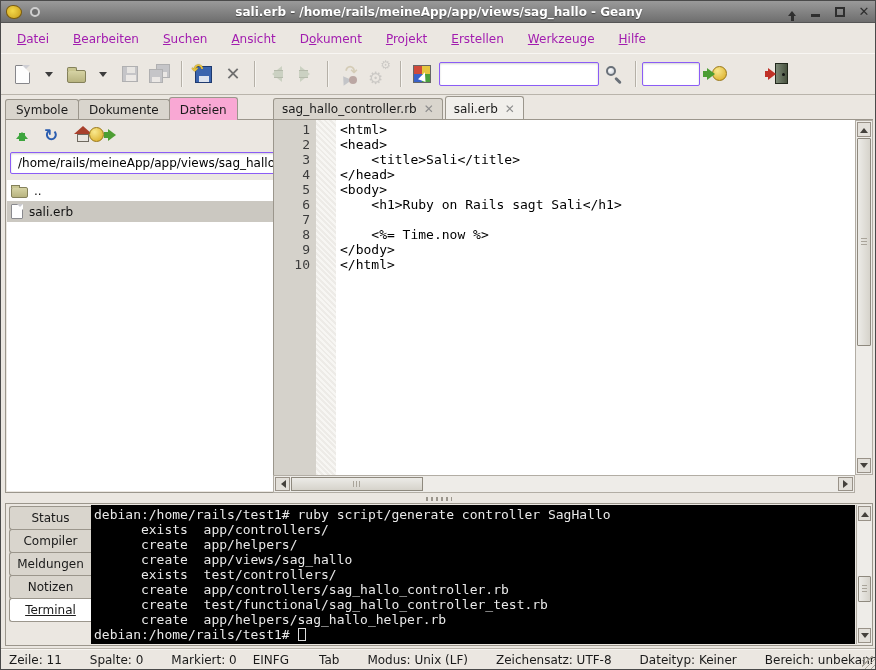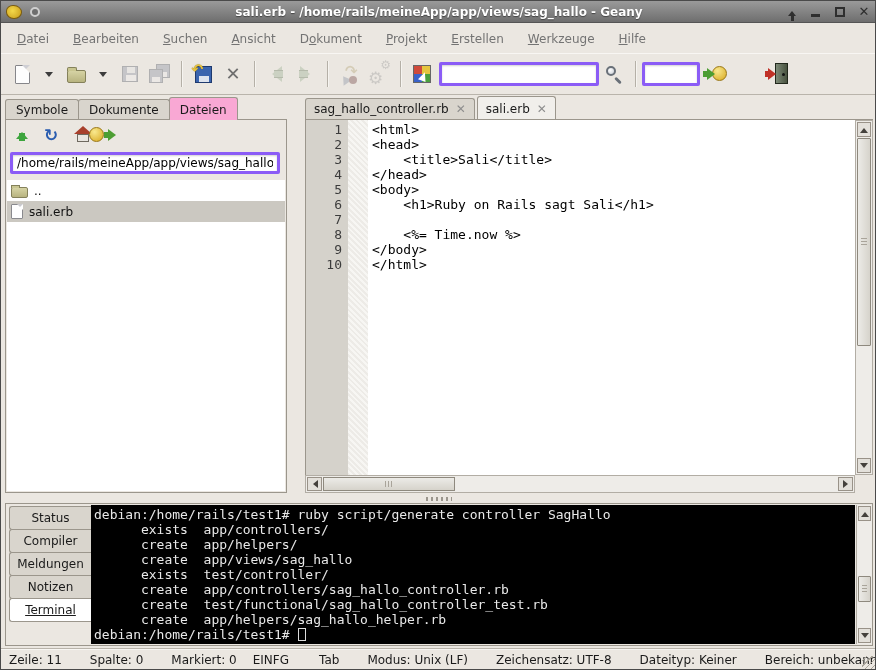--- a/index.html
+++ b/index.html
@@ -27,21 +27,21 @@
   .shade-arrow::after { content:""; position:absolute; left:-1.5px; top:5px;
     width:3px; height:5px; background:#2e2e2e; }
   .min-glyph { position:absolute; left:2px; bottom:2px; width:9px; height:3px; background:#2e2e2e; }
   .max-glyph { position:absolute; left:2px; top:2px; width:10px; height:10px;
     border:2px solid #2e2e2e; }
   .close-glyph { font-size:13px; font-weight:bold; line-height:14px; text-align:center; display:block;}
 
   
   .menubar { position:absolute; left:0; top:23px; width:876px; height:29px;
     background:#ebe7e1; display:flex; align-items:center; padding-left:4px; }
-  .menu-item { font-size:12px; color:#737373; padding:5px 12px; cursor:default; }
+  .menu-item { font-size:12px; color:#a21caf; padding:5px 12px; cursor:default; }
   .menu-item u { text-decoration:underline; }
 
   
   .toolbar { position:absolute; left:0; top:52px; width:876px; height:42px;
     background:#ebe7e1; border-top:1px solid #f8f6f3; border-bottom:1px solid #b9b4ab;
     display:flex; align-items:center; padding-left:6px; }
   .tbtn { width:30px; height:32px; display:flex; align-items:center; justify-content:center;
     position:relative; border-radius:3px; }
   .tbtn.narrow { width:24px; }
   .tsep { width:1px; height:26px; background:#b5b0a7; margin:0 6px;
@@ -85,21 +85,21 @@
     border-radius:50%; background:#9e3434; }
   .ic-build { position:relative; width:20px; height:20px; color:#9a9a9a; }
   .ic-build .g1 { position:absolute; left:-1px; bottom:-4px; font-size:17px; }
   .ic-build .g2 { position:absolute; right:-2px; top:-6px; font-size:12px; }
   .ic-colors { width:18px; height:18px; border:1px solid #666; display:grid;
     grid-template-columns:1fr 1fr; grid-template-rows:1fr 1fr; position:relative; }
   .ic-colors i:nth-child(1){background:#cf4a3a;} .ic-colors i:nth-child(2){background:#e5c53e;}
   .ic-colors i:nth-child(3){background:#3a62c9;} .ic-colors i:nth-child(4){background:#4aa03c;}
   .ic-colors .hand { position:absolute; right:2px; bottom:1px; width:0; height:0;
     border:4px solid transparent; border-bottom:9px solid #fff; transform:rotate(20deg); }
-  .entry { height:24px; background:#fff; border:3px solid #8b5cf6; border-radius:2px;
+  .entry { height:24px; background:#fff; border:1px solid #8b5cf6; border-radius:2px;
     box-shadow:inset 0 1px 2px rgba(0,0,0,.18); font:12px "DejaVu Sans",sans-serif; padding:0 4px;text-align:right; }
   .search-entry { width:160px; margin-left:2px; }
   .goto-entry { width:58px; }
   .ic-mag { position:relative; width:20px; height:20px; }
   .ic-mag .lens { position:absolute; left:2px; top:2px; width:10px; height:10px;
     border:2px solid #697078; border-radius:50%;
     background:radial-gradient(circle at 35% 35%, #ffffff, #c8cdd4); }
   .ic-mag .handle { position:absolute; right:2px; bottom:2px; width:8px; height:3px;
     background:#697078; border-radius:2px; transform:rotate(45deg); }
   .ic-jump { position:relative; width:24px; height:18px; }
@@ -146,21 +146,21 @@
   .ic-folder-sm { width:17px; height:11px; background:linear-gradient(#d6d3a4,#b8b480);
     border:1px solid #84815a; border-radius:2px; position:relative; margin-top:3px; flex:none;}
   .ic-folder-sm::before { content:""; position:absolute; top:-3px; left:-1px; width:7px; height:2px;
     background:#c9c691; border:1px solid #84815a; border-bottom:none; }
   .ic-file-sm { width:12px; height:15px; background:#fff; border:1px solid #8a8a8e;
     border-radius:1px; position:relative; flex:none; }
   .ic-file-sm::before { content:""; position:absolute; right:-1px; top:-1px;
     border:3px solid transparent; border-top-color:#c9c9ce; border-right-color:#fff; }
 
   
-  .editor { position:absolute; left:304px; top:1px; right:4px; height:396px; }
+  .editor { position:absolute; left:272px; top:1px; right:4px; height:396px; }
   .edit-tabs { display:flex; height:23px; align-items:flex-end; border-bottom:1px solid #9b968c; }
   .etab { display:flex; align-items:center; gap:7px; font-size:12px; padding:3px 8px 4px;
     background:#d9d5cd; border:1px solid #9b968c; border-bottom:none; border-radius:3px 3px 0 0;
     margin-right:2px; height:21px; color:#1a1a1a; }
   .etab.active { background:#f1efeb; height:23px; padding-top:5px; position:relative; z-index:2; }
   .etab .x { color:#8d8d8d; font-size:12px; font-weight:bold; }
   .edit-area { position:absolute; left:0; right:18px; top:23px; bottom:18px;
     background:#fff; border-left:1px solid #9b968c; overflow:hidden; }
   .col-gutter { position:absolute; left:0; top:0; bottom:0; width:42px; background:#d5d2cb; }
   .col-fold { position:absolute; left:42px; top:0; bottom:0; width:20px;
@@ -496,21 +496,21 @@
       <div class="btab">Compiler</div>
       <div class="btab">Meldungen</div>
       <div class="btab">Notizen</div>
       <div class="btab active">Terminal</div>
     </div>
     <div class="terminal">
       <div class="trow">debian:/home/rails/test1# ruby script/generate controller SagHallo</div>
       <div class="trow">      exists  app/controllers/</div>
       <div class="trow">      create  app/helpers/</div>
       <div class="trow">      create  app/views/sag_hallo</div>
-      <div class="trow">      exists  test/controller/</div>
+      <div class="trow">      exists  test/controllers/</div>
       <div class="trow">      create  app/controllers/sag_hallo_controller.rb</div>
       <div class="trow">      create  test/functional/sag_hallo_controller_test.rb</div>
       <div class="trow">      create  app/helpers/sag_hallo_helper.rb</div>
       <div class="trow"><span>debian:/home/rails/test1# </span><span class="term-cursor"></span></div>
     </div>
     <div class="term-vscroll">
       <div class="sb-arrow up">
           <i></i>
         </div>
       <div class="sb-thumb term-thumb">

